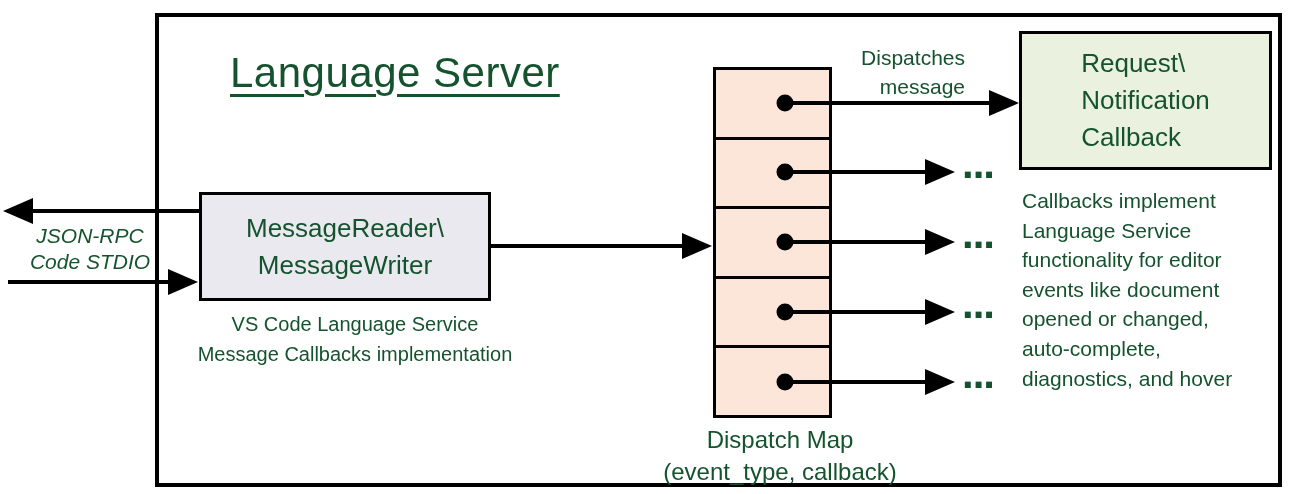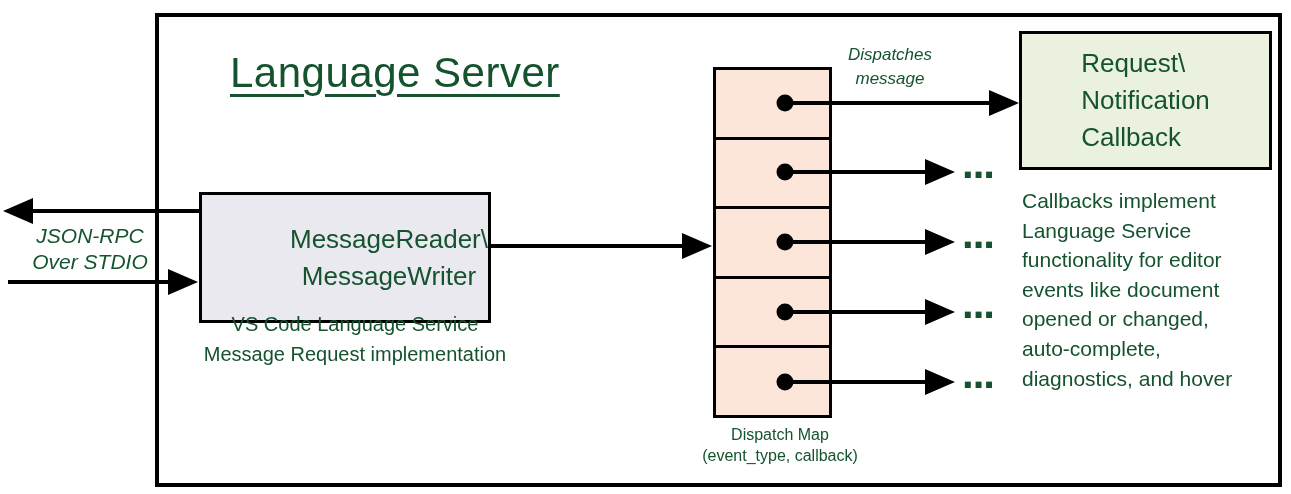--- a/index.html
+++ b/index.html
@@ -19,51 +19,51 @@
   .outer-box{
     position:absolute;left:155px;top:13px;width:1127px;height:474px;
     border:4px solid var(--border);background:transparent;
   }
   .title{
     position:absolute;left:230px;top:48px;font-size:42px;line-height:1.2;
     text-decoration:underline;text-decoration-thickness:3px;text-underline-offset:7px;
     letter-spacing:0.5px;
   }
   .reader-box{
-    position:absolute;left:199px;top:192px;width:292px;height:131px;
+    position:absolute;left:199px;top:192px;width:292px;height:109px;
     background:var(--message-box-fill);border:3px solid var(--border);
-    display:flex;align-items:center;justify-content:flex-end;text-align:center;
+    display:flex;align-items:center;justify-content:center;text-align:center;
     font-size:26px;line-height:1.42;
   }
   .reader-caption{
     position:absolute;left:195px;top:309px;width:320px;text-align:center;
     font-size:20px;line-height:1.5;
   }
   .io-label{
     position:absolute;left:10px;top:223px;width:160px;text-align:center;
     font-style:italic;font-size:21px;line-height:1.22;
   }
   .lookup-label{
     position:absolute;left:515px;top:157px;width:185px;text-align:center;
     font-style:italic;font-size:21px;line-height:1.37;
   }
   .dispatches-label{
-    position:absolute;left:815px;top:43px;width:150px;text-align:center;
-    font-style:italic;font-size:17px;line-height:1.4;
+    position:absolute;left:815px;top:43px;width:150px;text-align:right;
+    font-size:21px;line-height:1.4;
   }
   .dispatch-map{
     position:absolute;left:713px;top:67px;width:119px;height:351px;
     background:var(--dispatch-map-fill);border:3px solid var(--border);
     display:flex;flex-direction:column;
   }
   .dispatch-map .cell{flex:1;}
   .dispatch-map .cell:not(:last-child){border-bottom:3px solid var(--border);}
   .map-label{
     position:absolute;left:650px;top:424px;width:260px;text-align:center;
-    font-size:16px;line-height:1.32;
+    font-size:24px;line-height:1.32;
   }
   .callback-box{
     position:absolute;left:1019px;top:31px;width:253px;height:139px;
     background:var(--callback-box-fill);border:3px solid var(--border);
     display:flex;align-items:center;justify-content:center;text-align:left;
     font-size:26px;line-height:1.42;
   }
   .callback-desc{
     position:absolute;left:1022px;top:186px;width:256px;text-align:left;
     font-size:21px;line-height:1.41;
@@ -81,29 +81,29 @@
 </head>
 <body>
 
 <div class="stage">
 
   <div class="outer-box"></div>
 
   <div class="title">Language Server</div>
 
   <div class="io-label ml">JSON-RPC
-Over STDIO</div>
+Code STDIO</div>
 
   <div class="reader-box">
     <div class="ml">MessageReader\
 MessageWriter</div>
   </div>
 
   <div class="reader-caption ml">VS Code Language Service
-Message Request implementation</div>
+Message Callbacks implementation</div>
 
 
   <div class="dispatches-label ml">Dispatches
 message</div>
 
   <div class="dispatch-map">
     <div class="cell"></div>
     <div class="cell"></div>
     <div class="cell"></div>
     <div class="cell"></div>

